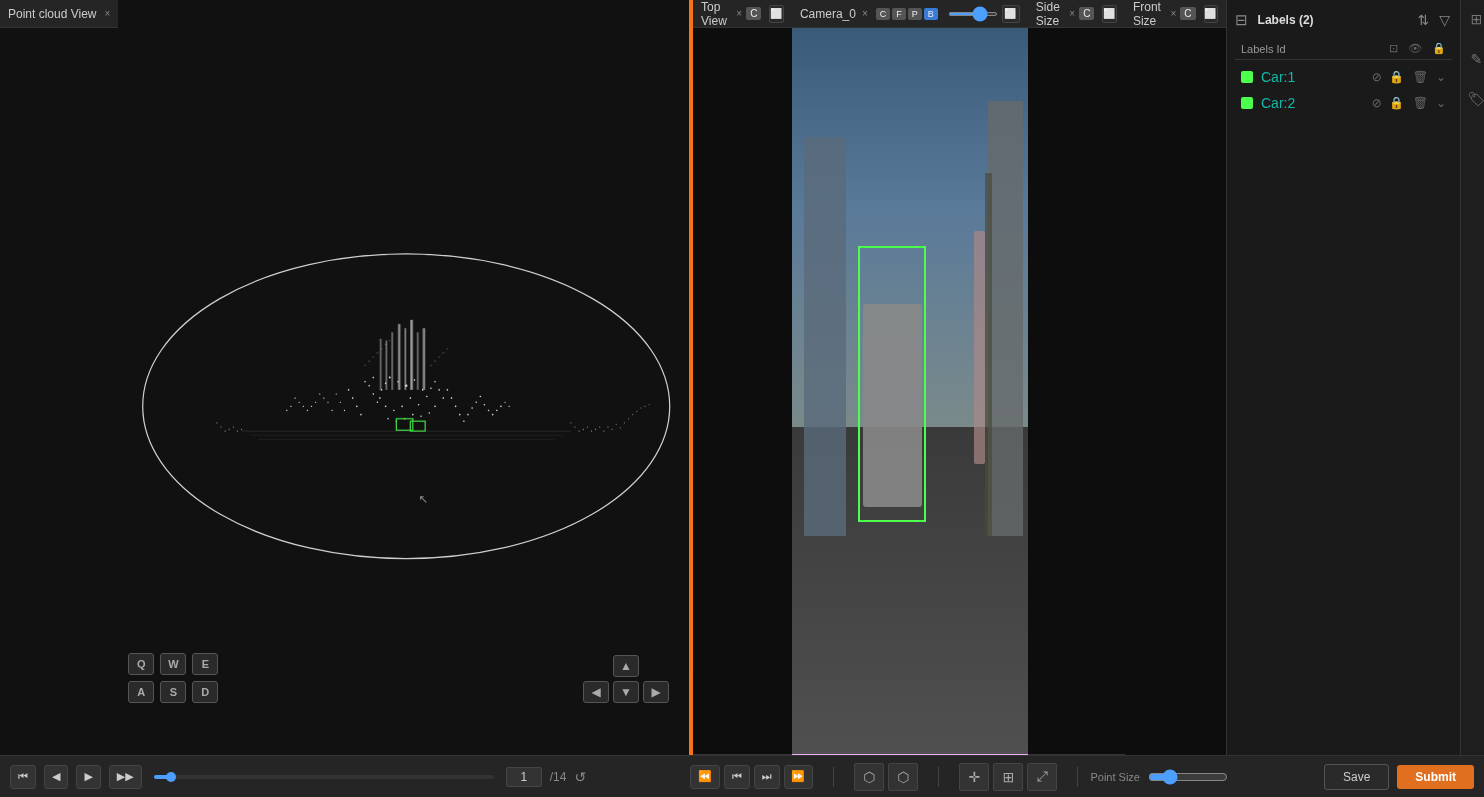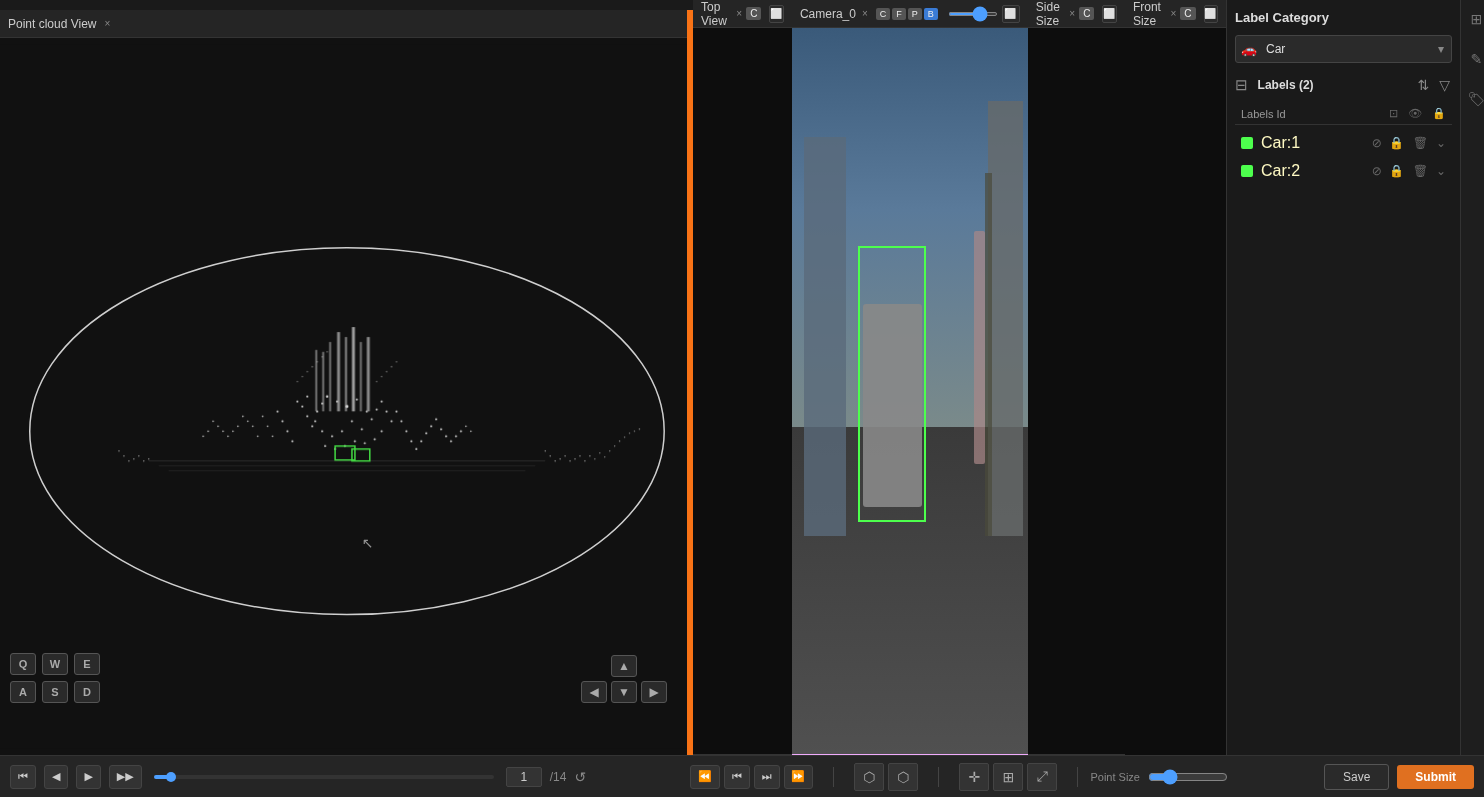--- a/index.html
+++ b/index.html
@@ -13,23 +13,22 @@
       overflow: hidden;
       display: flex;
       flex-direction: column;
     }
 
     
     .point-cloud-panel {
       flex: 0 0 693px;
       background: #111;
       display: flex;
-      flex-direction: column;
-      border-right: 6px solid #f97316;
-      margin-top: 10px;
+      flex-direction: row;
+      border-right: 4px solid #f97316;
     }
 
     .panel-header {
       display: flex;
       align-items: center;
       background: #252525;
       padding: 4px 8px;
       height: 28px;
       border-bottom: 1px solid #333;
       gap: 6px;
@@ -207,22 +206,22 @@
     .label-color-dot {
       width: 12px;
       height: 12px;
       border-radius: 2px;
       margin-right: 8px;
       flex-shrink: 0;
     }
 
     .label-name {
       flex: 1;
-      color: #fef9c3;
-      font-size: 16px;
+      color: #14b8a6;
+      font-size: 14px;
     }
 
     .label-actions {
       display: flex;
       gap: 8px;
       align-items: center;
     }
 
     .label-action-icon {
       color: #666;
@@ -712,30 +711,20 @@
         <div style="flex:1;"></div>
         <div class="expand-icon">⬜</div>
       </div>
       <div class="view-content empty-view"></div>
     </div>
   </div>
 
   <div class="right-sidebar-main">
     <div class="sidebar-inner">
 
-      <div style="margin-bottom:12px;">
-        <div class="label-category-title">Label Category</div>
-        <div class="category-select-wrapper">
-          <span class="select-car-icon">🚗</span>
-          <select class="category-select">
-            <option>Car</option>
-          </select>
-          <span class="select-arrow">▾</span>
-        </div>
-      </div>
 
       <div>
         <div class="labels-header">
           <span style="font-size:15px;color:#888;margin-right:4px;">⊟</span>
           <span class="labels-title">Labels (2)</span>
           <span class="icon-btn">⇅</span>
           <span class="icon-btn">▽</span>
         </div>
 
         

